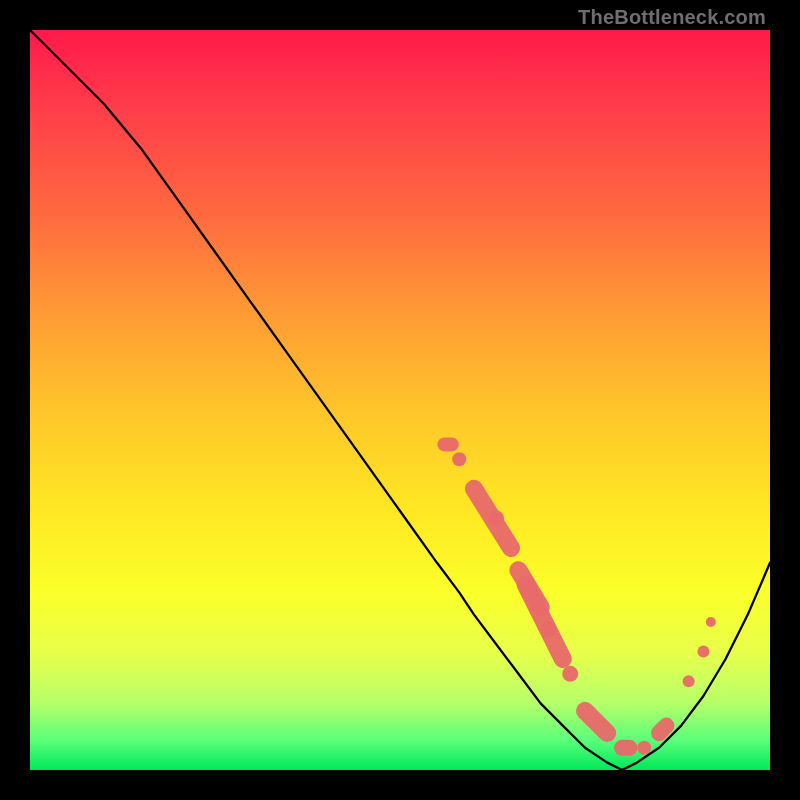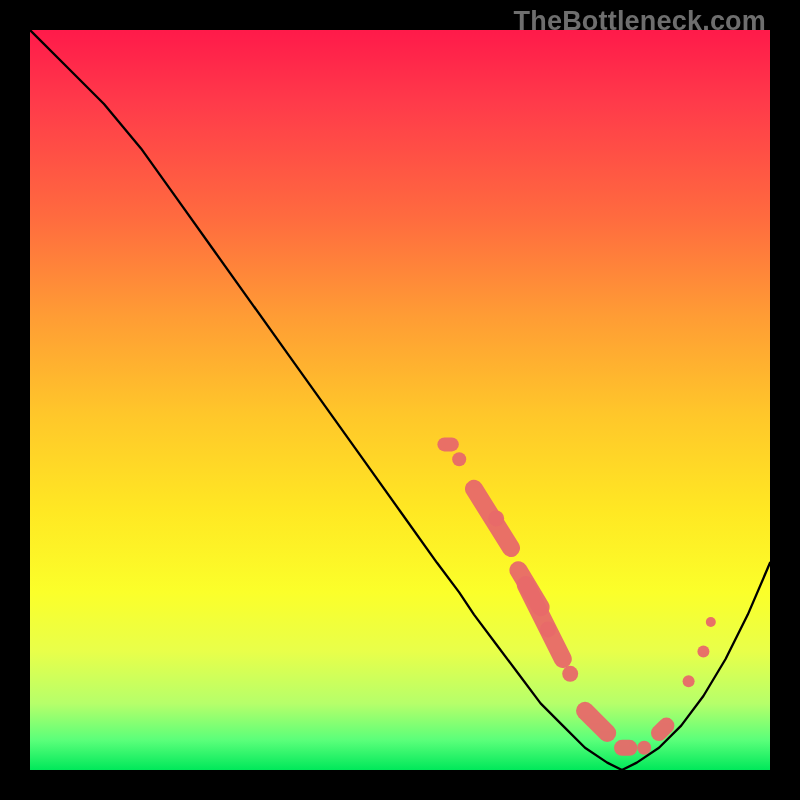--- a/index.html
+++ b/index.html
@@ -35,21 +35,21 @@
       #5aff7a 96%,
       #00e85a 100%
     );
     overflow: hidden;
   }
   .watermark {
     position: absolute;
     top: 6px;
     right: 34px;
     font-family: Arial, Helvetica, sans-serif;
-    font-size: 27px;
+    font-size: 20px;
     font-weight: 600;
     color: #6e6e6e;
     letter-spacing: 0.2px;
   }
   svg.curve-layer {
     position: absolute;
     left: 0;
     top: 0;
     width: 740px;
     height: 740px;

